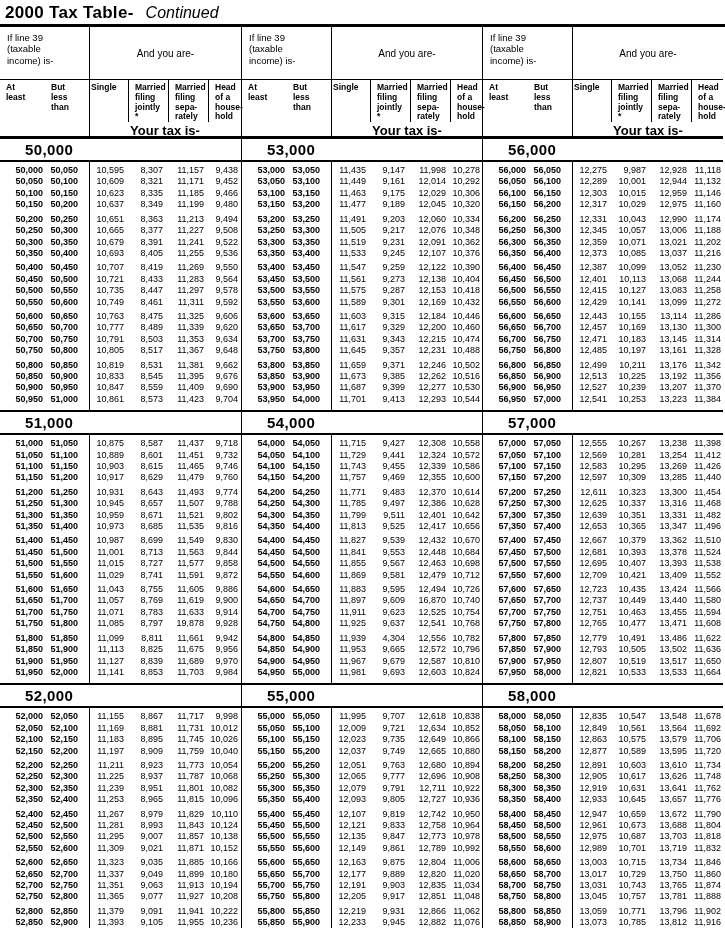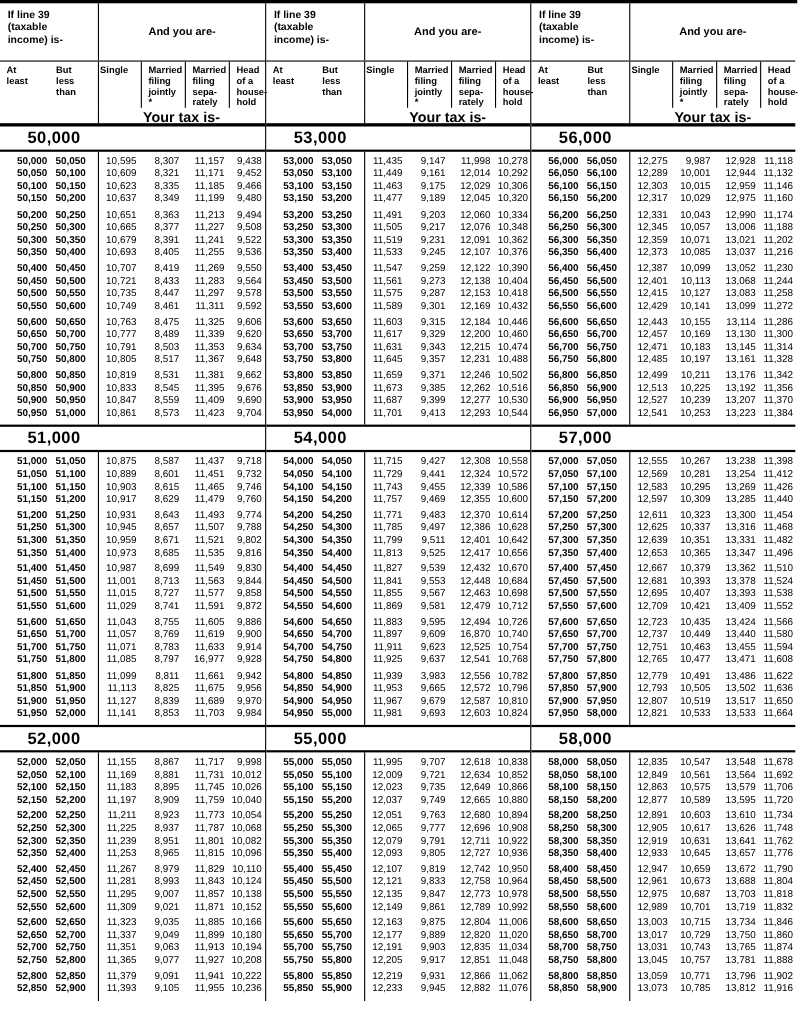--- a/index.html
+++ b/index.html
@@ -20,26 +20,26 @@
   .panel { width:241px; box-sizing:border-box; }
   .panel + .panel { border-left:1px solid #000; }
 
   
   .hdr { border-bottom:3px solid #000; }
   .hdr-top {
     display:grid; grid-template-columns:89px 1fr;
     border-bottom:1px solid #000; height:52px;
   }
   .hdr-income {
-    font-weight:bold; font-size:9.5px; line-height:1.2;
+    font-weight:normal; font-size:9.5px; line-height:1.2;
     padding:5px 2px 0 7px; white-space:pre-line;
   }
   .hdr-andyouare {
     border-left:1px solid #000; display:flex; align-items:center;
-    justify-content:center; font-weight:bold; font-size:10px;
+    justify-content:center; font-weight:normal; font-size:10px;
   }
   .hdr-cols {
     display:grid;
     grid-template-columns:45px 44px 39px 40px 40px 32px;
     grid-template-rows:auto 14px;
   }
   .hc {
     font-weight:bold; font-size:8.5px; line-height:1.15;
     padding:3px 1px 0 6px; white-space:pre-line; min-height:40px;
     box-sizing:border-box;
@@ -75,20 +75,23 @@
   .cell.c3 { padding-right:4px; }
   .cell.c4 { padding-right:5px; }
   .cell.c5 { padding-right:4px; }
   .cell.c6 { padding-right:2px; }
 </style>
 </head>
 <body>
 
 <div class="page">
 
+  <div class="title-row">
+    <span class="title-main">2000 Tax Table-</span><span class="title-cont">Continued</span>
+  </div>
 
   <div class="table">
 
     <div class="panel">
       <div class="hdr">
         <div class="hdr-top">
           <div class="hdr-income">If line 39
 (taxable
 income) is-</div>
           <div class="hdr-andyouare">And you are-</div>
@@ -419,21 +422,21 @@
                   <span class="cell c3 tax">11,071</span>
                   <span class="cell c4 tax">8,783</span>
                   <span class="cell c5 tax">11,633</span>
                   <span class="cell c6 tax">9,914</span>
                 </div>
                 <div class="row">
                   <span class="cell c1 inc">51,750</span>
                   <span class="cell c2 inc">51,800</span>
                   <span class="cell c3 tax">11,085</span>
                   <span class="cell c4 tax">8,797</span>
-                  <span class="cell c5 tax">16,977</span>
+                  <span class="cell c5 tax">19,878</span>
                   <span class="cell c6 tax">9,928</span>
                 </div>
               </div>
               <div class="row-group">
                 <div class="row">
                   <span class="cell c1 inc">51,800</span>
                   <span class="cell c2 inc">51,850</span>
                   <span class="cell c3 tax">11,099</span>
                   <span class="cell c4 tax">8,811</span>
                   <span class="cell c5 tax">11,661</span>
@@ -971,21 +974,21 @@
                   <span class="cell c4 tax">9,637</span>
                   <span class="cell c5 tax">12,541</span>
                   <span class="cell c6 tax">10,768</span>
                 </div>
               </div>
               <div class="row-group">
                 <div class="row">
                   <span class="cell c1 inc">54,800</span>
                   <span class="cell c2 inc">54,850</span>
                   <span class="cell c3 tax">11,939</span>
-                  <span class="cell c4 tax">3,983</span>
+                  <span class="cell c4 tax">4,304</span>
                   <span class="cell c5 tax">12,556</span>
                   <span class="cell c6 tax">10,782</span>
                 </div>
                 <div class="row">
                   <span class="cell c1 inc">54,850</span>
                   <span class="cell c2 inc">54,900</span>
                   <span class="cell c3 tax">11,953</span>
                   <span class="cell c4 tax">9,665</span>
                   <span class="cell c5 tax">12,572</span>
                   <span class="cell c6 tax">10,796</span>

